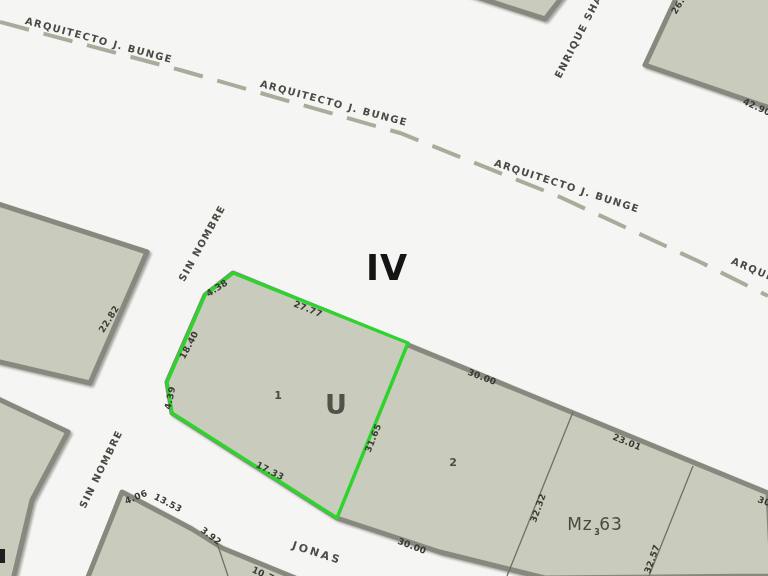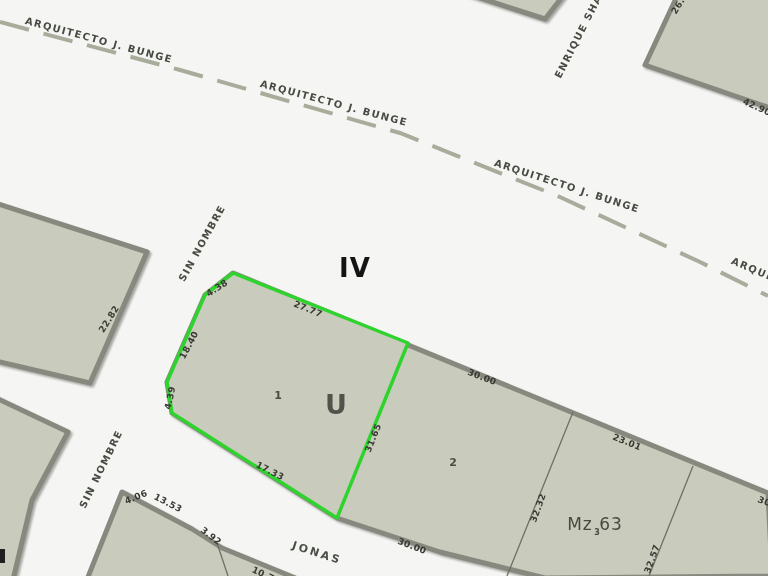--- a/index.html
+++ b/index.html
@@ -9,21 +9,21 @@
     background:#f5f5f4;
   }
   .map svg{position:absolute;left:0;top:0;}
   .bevel{filter:drop-shadow(2px 2.5px 1px rgba(70,70,64,0.45));}
   .label{
     position:absolute;white-space:nowrap;
     transform:translate(-50%,-50%) rotate(var(--r,0deg));
     transform-origin:center center;
   }
   .city{font-size:36px;font-weight:bold;color:#6f6455;letter-spacing:1px;}
-  .section{font-size:26px;font-weight:800;color:#141414;letter-spacing:1px;}
+  .section{font-size:35px;font-weight:800;color:#141414;letter-spacing:1px;margin-left:32px;}
   .street{font-size:10px;font-weight:bold;color:#474c42;letter-spacing:1.4px;}
   .street.jonas{font-size:11px;letter-spacing:2.5px;color:#4b5046;}
   .meas{font-size:9px;font-weight:600;color:#3a3a35;letter-spacing:0.3px;}
   .pnum{font-size:11px;font-weight:600;color:#4c4c44;}
   .uletter{font-size:27px;font-weight:bold;color:#52524a;}
   .mz{font-size:17px;font-weight:normal;color:#4a4a42;letter-spacing:1px;}
   .mz-sub{font-size:8px;font-weight:600;color:#4a4a42;}
 </style>
 </head>
 <body>

